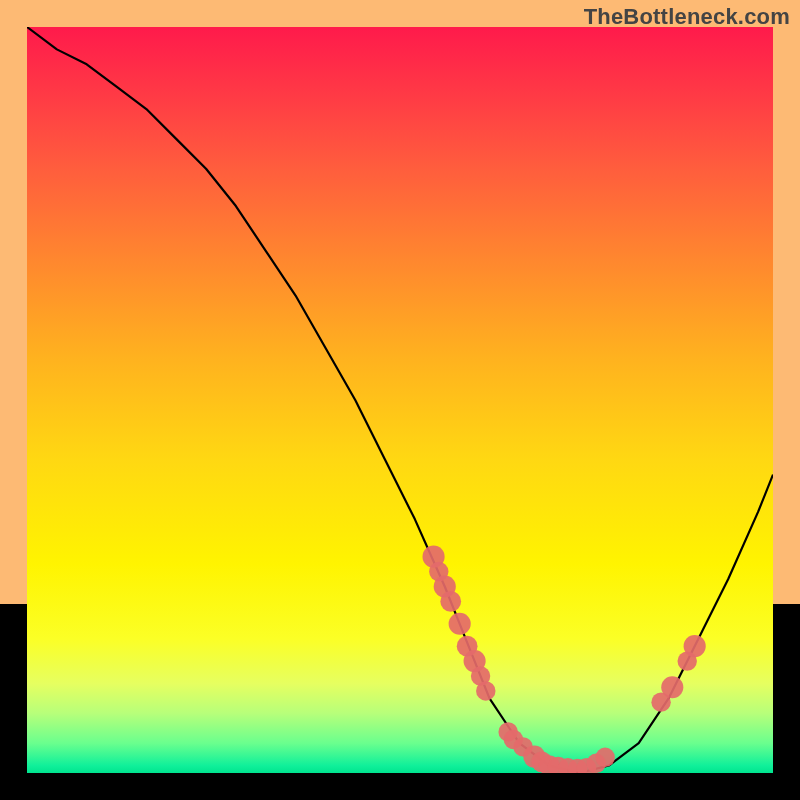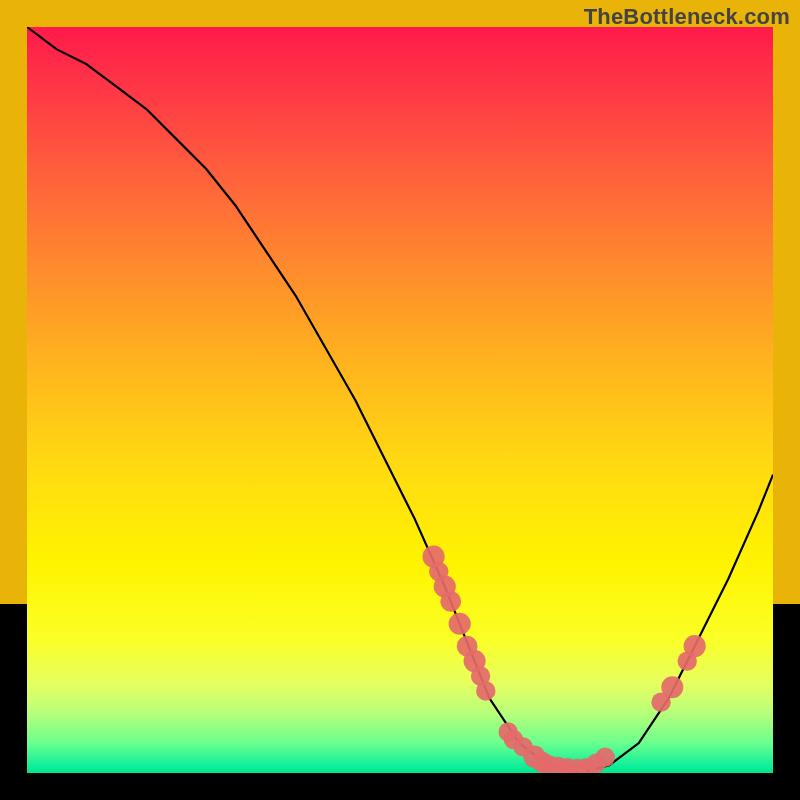--- a/index.html
+++ b/index.html
@@ -8,21 +8,21 @@
     width: 800px;
     height: 800px;
     background: #000;
     overflow: hidden;
     font-family: Arial, Helvetica, sans-serif;
   }
   .stage {
     position: relative;
     width: 800px;
     height: 604px;
-    background: #eab308;
+    background: #fdba74;
   }
   .watermark {
     position: absolute;
     top: 4px;
     right: 10px;
     color: #444;
     font-size: 22px;
     font-weight: 600;
     letter-spacing: 0.2px;
     z-index: 30;

